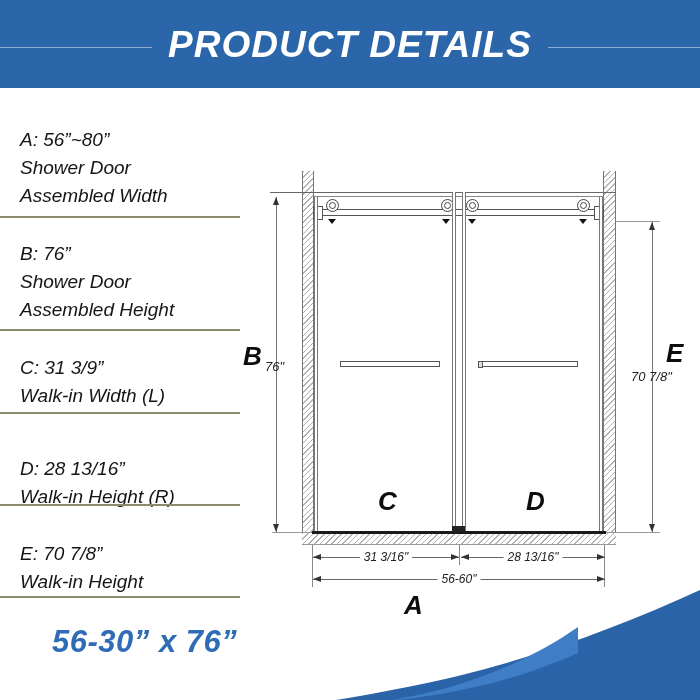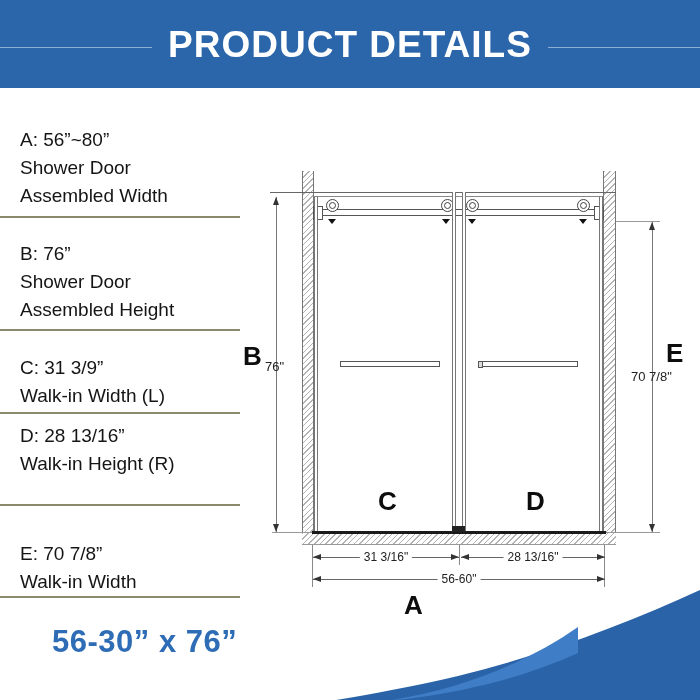--- a/index.html
+++ b/index.html
@@ -1,17 +1,17 @@
 <!DOCTYPE html>
 <html><head>
 <meta charset="utf-8">
 <style>
   html,body{margin:0;padding:0;}
   .page{position:relative;width:700px;height:700px;background:#ffffff;overflow:hidden;
-        font-family:"Liberation Sans","DejaVu Sans",sans-serif;color:#111;}
+        font-family:"Liberation Sans","DejaVu Sans",sans-serif;color:#111;font-style:italic;}
 
   
   .header{position:absolute;top:0;left:0;width:700px;height:88px;background:#2b66ab;}
   .header-line{position:absolute;top:47px;left:0;width:100%;height:1px;background:#8fadd3;}
   .header h1{position:absolute;top:25px;left:0;width:100%;margin:0;text-align:center;
              font-size:37px;font-weight:900;letter-spacing:1px;color:#fff;line-height:40px;}
   .header h1 span{position:relative;background:#2b66ab;padding:0 16px;}
 
   
   .spec{position:absolute;left:20px;font-size:19px;line-height:28px;color:#151515;white-space:nowrap;}
@@ -82,29 +82,29 @@
       <div>Assembled Height</div>
     </div>
     <div class="sep" style="top:329px"></div>
 
     <div class="spec" style="top:354px">
       <div>C: 31 3/9”</div>
       <div>Walk-in Width (L)</div>
     </div>
     <div class="sep" style="top:412px"></div>
 
-    <div class="spec" style="top:422px">
+    <div class="spec" style="top:455px">
       <div>D: 28 13/16”</div>
       <div>Walk-in Height (R)</div>
     </div>
     <div class="sep" style="top:504px"></div>
 
     <div class="spec" style="top:540px">
       <div>E: 70 7/8”</div>
-      <div>Walk-in Width</div>
+      <div>Walk-in Height</div>
     </div>
     <div class="sep" style="top:596px"></div>
   </div>
 
   <div>
 
     <div class="abs wall" style="left:302px;top:171px;width:12px;height:362px"></div>
     <div class="abs wall" style="left:603px;top:171px;width:13px;height:362px"></div>
     <div class="abs floorhatch" style="left:302px;top:533px;width:314px;height:12px"></div>
     <div class="abs baseline" style="left:312px;top:531px;width:294px;height:3px"></div>

